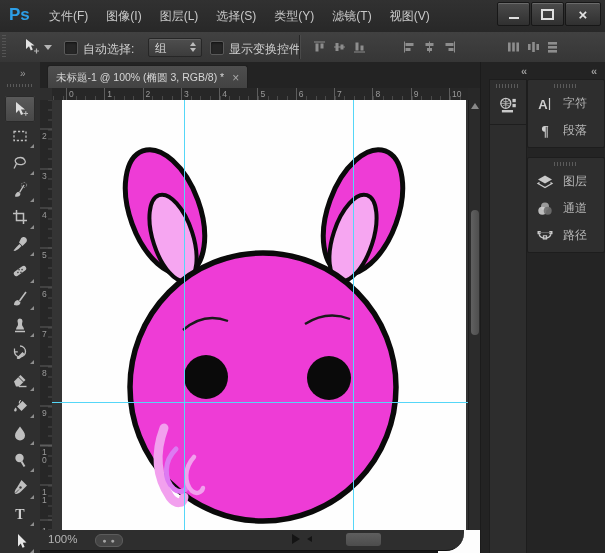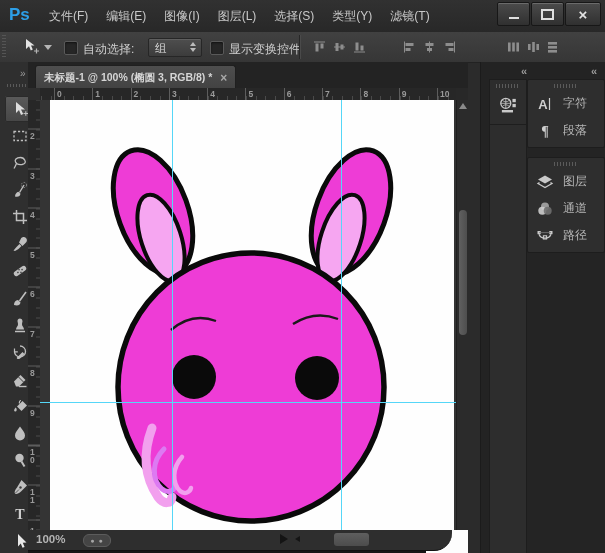--- a/index.html
+++ b/index.html
@@ -36,21 +36,21 @@
 
   
   .toolbar{position:absolute;left:0;top:62px;width:40px;height:491px;background:#2f2f2f;border-right:1px solid #1e1e1e;}
   .tb-collapse{position:absolute;left:20px;top:6px;color:#9a9a9a;font-size:10px;letter-spacing:-1px;}
   .tb-grip{position:absolute;left:7px;top:22px;width:27px;height:3px;background:repeating-linear-gradient(90deg,#5a5a5a 0 1px,transparent 1px 3px);}
   .tool{position:absolute;left:5px;width:30px;height:26px;border-radius:2px;display:flex;align-items:center;justify-content:center;}
   .tool.selected{background:linear-gradient(#5a5a5a,#464646);box-shadow:inset 0 0 0 1px #2a2a2a;}
   .tool .fly{position:absolute;right:1px;bottom:1px;width:0;height:0;border-left:4px solid transparent;border-bottom:4px solid #8e8e8e;}
 
   
-  .docarea{position:absolute;left:28px;top:62px;width:440px;height:491px;background:#282828;font-weight:bold;}
+  .docarea{position:absolute;left:40px;top:62px;width:440px;height:491px;background:#282828;}
   .tabstrip{position:absolute;left:0;top:0;width:440px;height:26px;background:#232323;}
   .doc-tab{position:absolute;left:7px;top:3px;height:23px;background:linear-gradient(#4e4e4e,#424242);border:1px solid #1f1f1f;border-bottom:none;border-radius:3px 3px 0 0;display:flex;align-items:center;padding:0 8px;}
   .doc-tab .ttl{color:#d6d6d6;font-size:10.5px;white-space:nowrap;}
   .doc-tab .tclose{color:#a8a8a8;font-size:12px;margin-left:8px;line-height:10px;}
   .ruler{background:#272727;}
   .ruler-corner{position:absolute;left:0;top:26px;width:12px;height:12px;background:#2e2e2e;border-right:1px solid #3a3a3a;border-bottom:1px solid #3a3a3a;}
   .hruler{position:absolute;left:12px;top:26px;width:416px;height:12px;border-bottom:1px solid #3a3a3a;overflow:hidden;}
   .hruler .minor{position:absolute;left:0;bottom:0;width:100%;height:4px;background:repeating-linear-gradient(90deg,#4a4a4a 0 1px,transparent 1px 9.6px);background-position:14px 0;}
   .hruler .major{position:absolute;left:0;top:0;width:100%;height:100%;background:repeating-linear-gradient(90deg,#5d5d5d 0 1px,transparent 1px 38.3px);background-position:14px 0;}
   .hruler .num{position:absolute;top:1px;font-size:8.5px;color:#9a9a9a;}
@@ -95,26 +95,26 @@
 </style>
 </head>
 <body>
 
 <div class="app">
 
   <div class="menubar">
     <span class="pslogo">Ps</span>
     <div class="menus" id="menus">
         <span class="menu-item">文件(F)</span>
-        <span class="menu-item">编辑(E)</span>
         <span class="menu-item">图像(I)</span>
         <span class="menu-item">图层(L)</span>
         <span class="menu-item">选择(S)</span>
         <span class="menu-item">类型(Y)</span>
         <span class="menu-item">滤镜(T)</span>
+        <span class="menu-item">视图(V)</span>
       </div>
     <div class="winctl">
       <span class="wbtn">
           <span class="g-min"></span>
         </span>
       <span class="wbtn">
           <span class="g-max"></span>
         </span>
       <span class="wbtn" style="width:34px">
           <span class="g-close">×</span>

